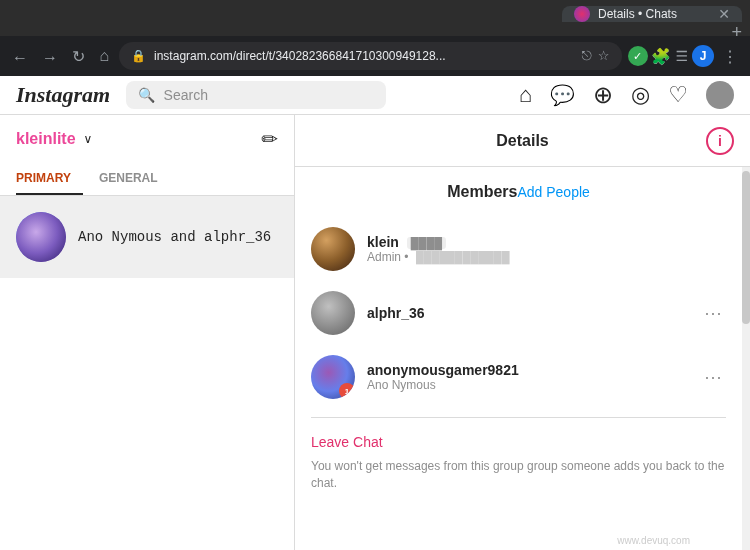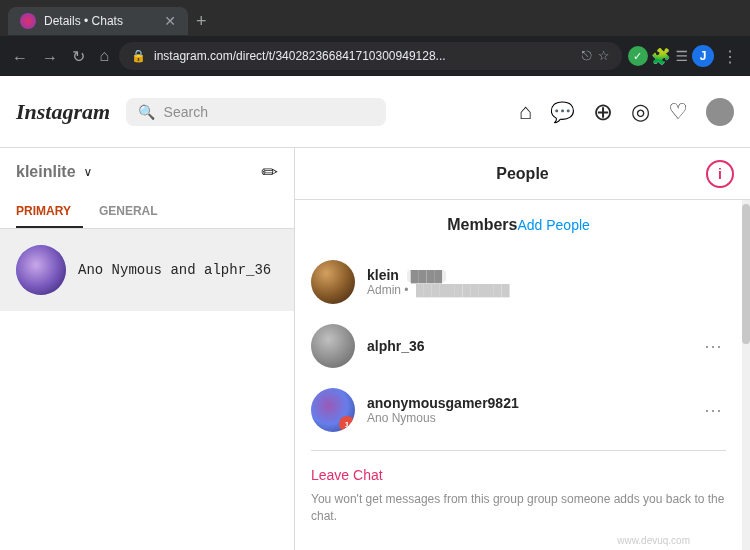--- a/index.html
+++ b/index.html
@@ -1,20 +1,20 @@
 <!DOCTYPE html>
 <html><head>
   <meta charset="utf-8">
   <style>
     * { box-sizing: border-box; margin: 0; padding: 0; }
     body { font-family: -apple-system, BlinkMacSystemFont, 'Segoe UI', Arial, sans-serif; width: 750px; height: 550px; overflow: hidden; background: #fff; }
 
     
     .browser-chrome { background: #202124; width: 750px; }
-    .tab-bar { display: flex; align-items: center; padding: 6px 8px 0; background: #2d2d2d; height: 36px; }
+    .tab-bar { display: flex; align-items: flex-end; padding: 6px 8px 0; background: #2d2d2d; height: 36px; flex-direction: column; }
     .tab { display: flex; align-items: center; background: #3c4043; border-radius: 8px 8px 0 0; padding: 0 12px; height: 28px; min-width: 180px; gap: 8px; }
     .tab-favicon { width: 16px; height: 16px; background: radial-gradient(circle, #e1306c, #833ab4); border-radius: 50%; }
     .tab-title { color: #e8eaed; font-size: 12px; flex: 1; }
     .tab-close { color: #9aa0a6; font-size: 14px; cursor: pointer; }
     .tab-new { color: #9aa0a6; font-size: 18px; margin-left: 8px; cursor: pointer; }
     .nav-bar { display: flex; align-items: center; background: #202124; padding: 6px 8px; height: 40px; gap: 6px; }
     .nav-btn { color: #9aa0a6; font-size: 16px; cursor: pointer; padding: 4px; border-radius: 50%; }
     .address-bar { flex: 1; background: #2d2d30; border-radius: 20px; display: flex; align-items: center; padding: 4px 12px; gap: 8px; height: 28px; }
     .address-lock { color: #9aa0a6; font-size: 12px; }
     .address-text { color: #e8eaed; font-size: 12px; flex: 1; }
@@ -22,38 +22,38 @@
     .address-icon { color: #9aa0a6; font-size: 13px; cursor: pointer; }
     .ext-icons { display: flex; align-items: center; gap: 4px; }
     .ext-icon { width: 20px; height: 20px; border-radius: 50%; display: flex; align-items: center; justify-content: center; font-size: 11px; cursor: pointer; }
     .ext-green { background: #34a853; color: white; }
     .ext-puzzle { color: #9aa0a6; font-size: 16px; }
     .ext-menu { color: #9aa0a6; font-size: 14px; }
     .ext-avatar { width: 22px; height: 22px; background: #1a73e8; border-radius: 50%; display: flex; align-items: center; justify-content: center; color: white; font-size: 12px; font-weight: bold; }
 
     
     .instagram-app { display: flex; flex-direction: column; height: 474px; background: #fff; }
-    .ig-header { display: flex; align-items: center; padding: 8px 16px; border-bottom: 1px solid #dbdbdb; height: 72px; gap: 16px; }
+    .ig-header { display: flex; align-items: center; padding: 8px 16px; border-bottom: 1px solid #dbdbdb; height: 39px; gap: 16px; }
     .ig-logo { font-size: 22px; font-family: 'Georgia', serif; font-style: italic; font-weight: bold; color: #262626; }
     .ig-search-bar { display: flex; align-items: center; background: #efefef; border-radius: 8px; padding: 6px 12px; gap: 8px; flex: 0 0 260px; }
     .ig-search-icon { color: #8e8e8e; font-size: 14px; }
     .ig-search-input { background: none; border: none; outline: none; font-size: 14px; color: #000000; width: 180px; }
     .ig-search-input::placeholder { color: #8e8e8e; }
     .ig-nav-icons { display: flex; align-items: center; gap: 18px; margin-left: auto; }
     .ig-nav-icon { font-size: 22px; color: #262626; cursor: pointer; }
     .ig-avatar-circle { width: 30px; height: 30px; border-radius: 50%; background: #8e8e8e; }
 
     
     .ig-content { display: flex; flex: 1; overflow: hidden; }
 
     
     .ig-sidebar { width: 295px; border-right: 1px solid #dbdbdb; display: flex; flex-direction: column; }
     .sidebar-header { display: flex; align-items: center; justify-content: space-between; padding: 12px 16px; }
     .sidebar-user { display: flex; align-items: center; gap: 8px; cursor: pointer; }
-    .sidebar-username { font-size: 16px; font-weight: 600; color: #737373; }
+    .sidebar-username { font-size: 16px; font-weight: 600; color: #ec4899; }
     .sidebar-chevron { font-size: 12px; color: #262626; }
     .sidebar-compose { font-size: 20px; color: #262626; cursor: pointer; }
     .sidebar-tabs { display: flex; padding: 0 16px; border-bottom: 1px solid #dbdbdb; }
     .sidebar-tab { font-size: 12px; font-weight: 600; padding: 8px 12px 8px 0; cursor: pointer; color: #8e8e8e; border-bottom: 2px solid transparent; }
     .sidebar-tab.active { color: #c2410c; border-bottom: 2px solid #262626; }
     .chat-list { flex: 1; overflow-y: auto; }
     .chat-item { display: flex; align-items: center; padding: 16px 16px; gap: 12px; cursor: pointer; background: #efefef; font-family: Liberation Mono, monospace; }
     .chat-avatar { width: 50px; height: 50px; border-radius: 50%; background: linear-gradient(135deg, #667eea, #764ba2); flex-shrink: 0; position: relative; overflow: hidden; }
     .chat-avatar-inner { width: 100%; height: 100%; background: radial-gradient(circle at 40% 40%, #c8a8e9, #7c5cbf, #2d1b69); border-radius: 50%; }
     .chat-info { flex: 1; }
@@ -168,21 +168,21 @@
           <div class="chat-info">
             <div class="chat-name">Ano Nymous and alphr_36</div>
           </div>
         </div>
       </div>
     </div>
 
     <div class="ig-details">
       <div class="details-header">
         <div style="width:28px;"></div>
-        <span class="details-title">People</span>
+        <span class="details-title">Details</span>
         <div class="info-circle info-circle-red">
           <span>i</span>
         </div>
       </div>
 
       <div class="details-scroll-wrapper">
         <div class="details-scroll-inner">
           <div class="members-header">
             <span class="members-title">Members</span>
             <span class="add-people-btn">Add People</span>

